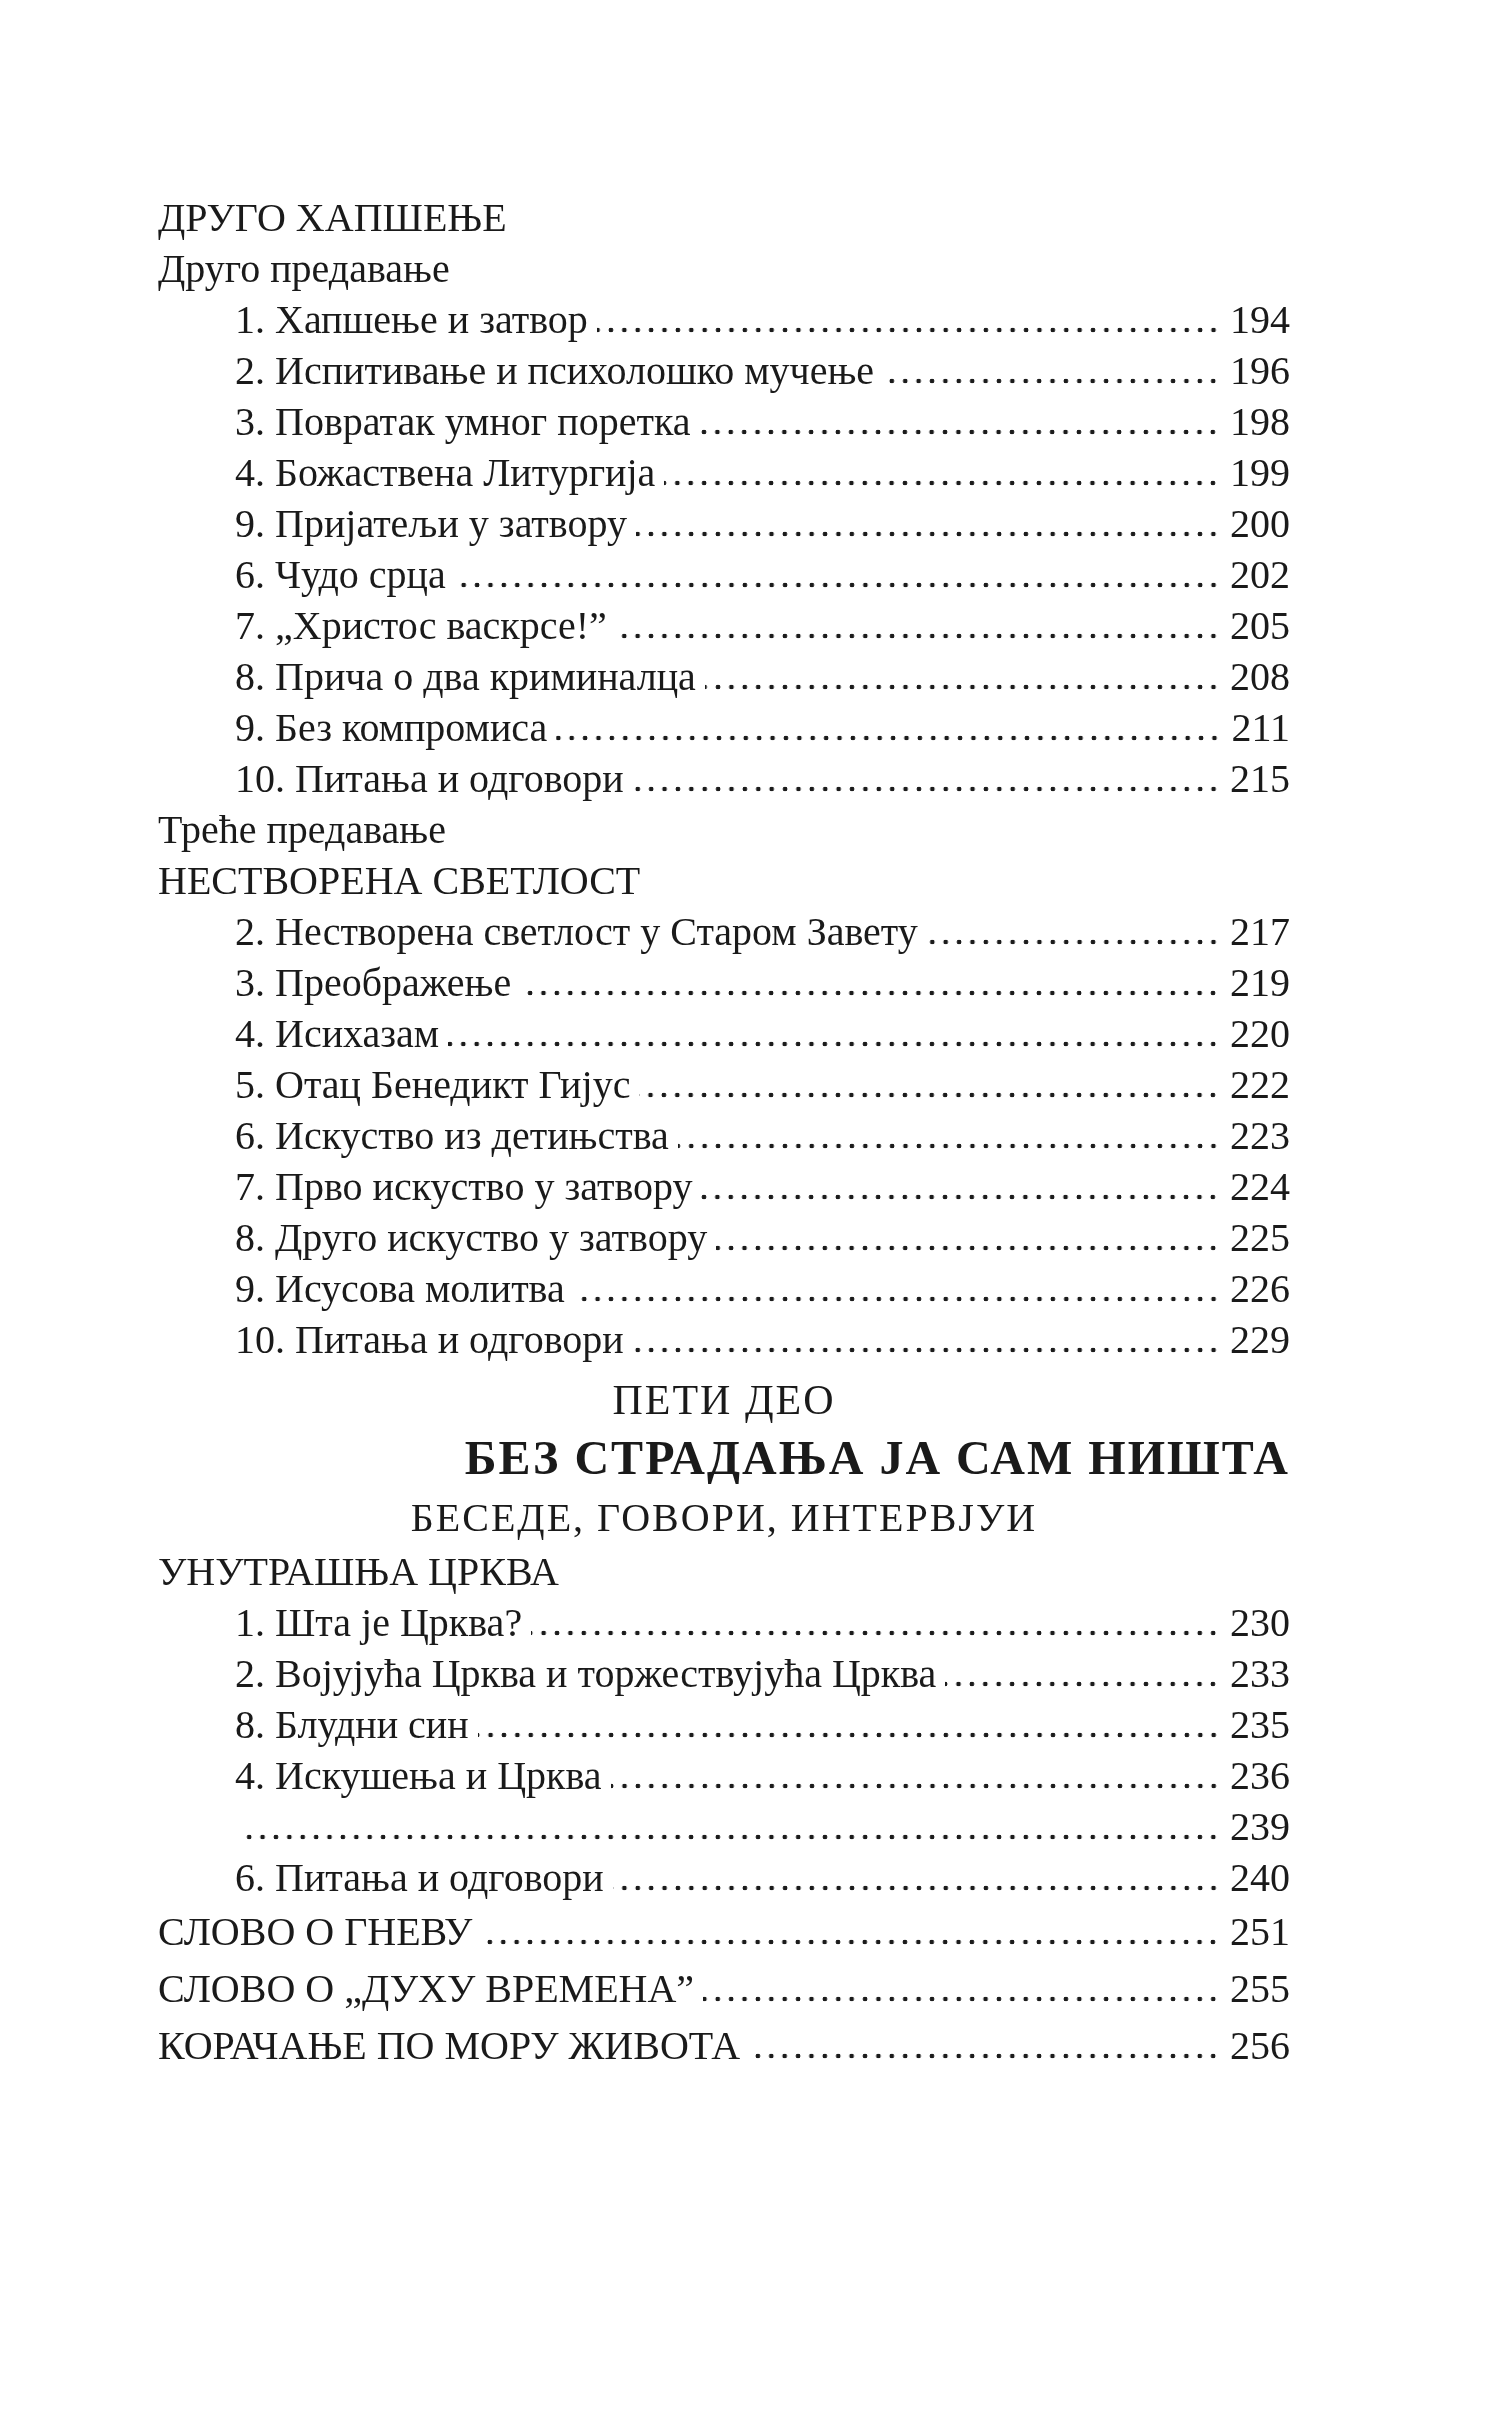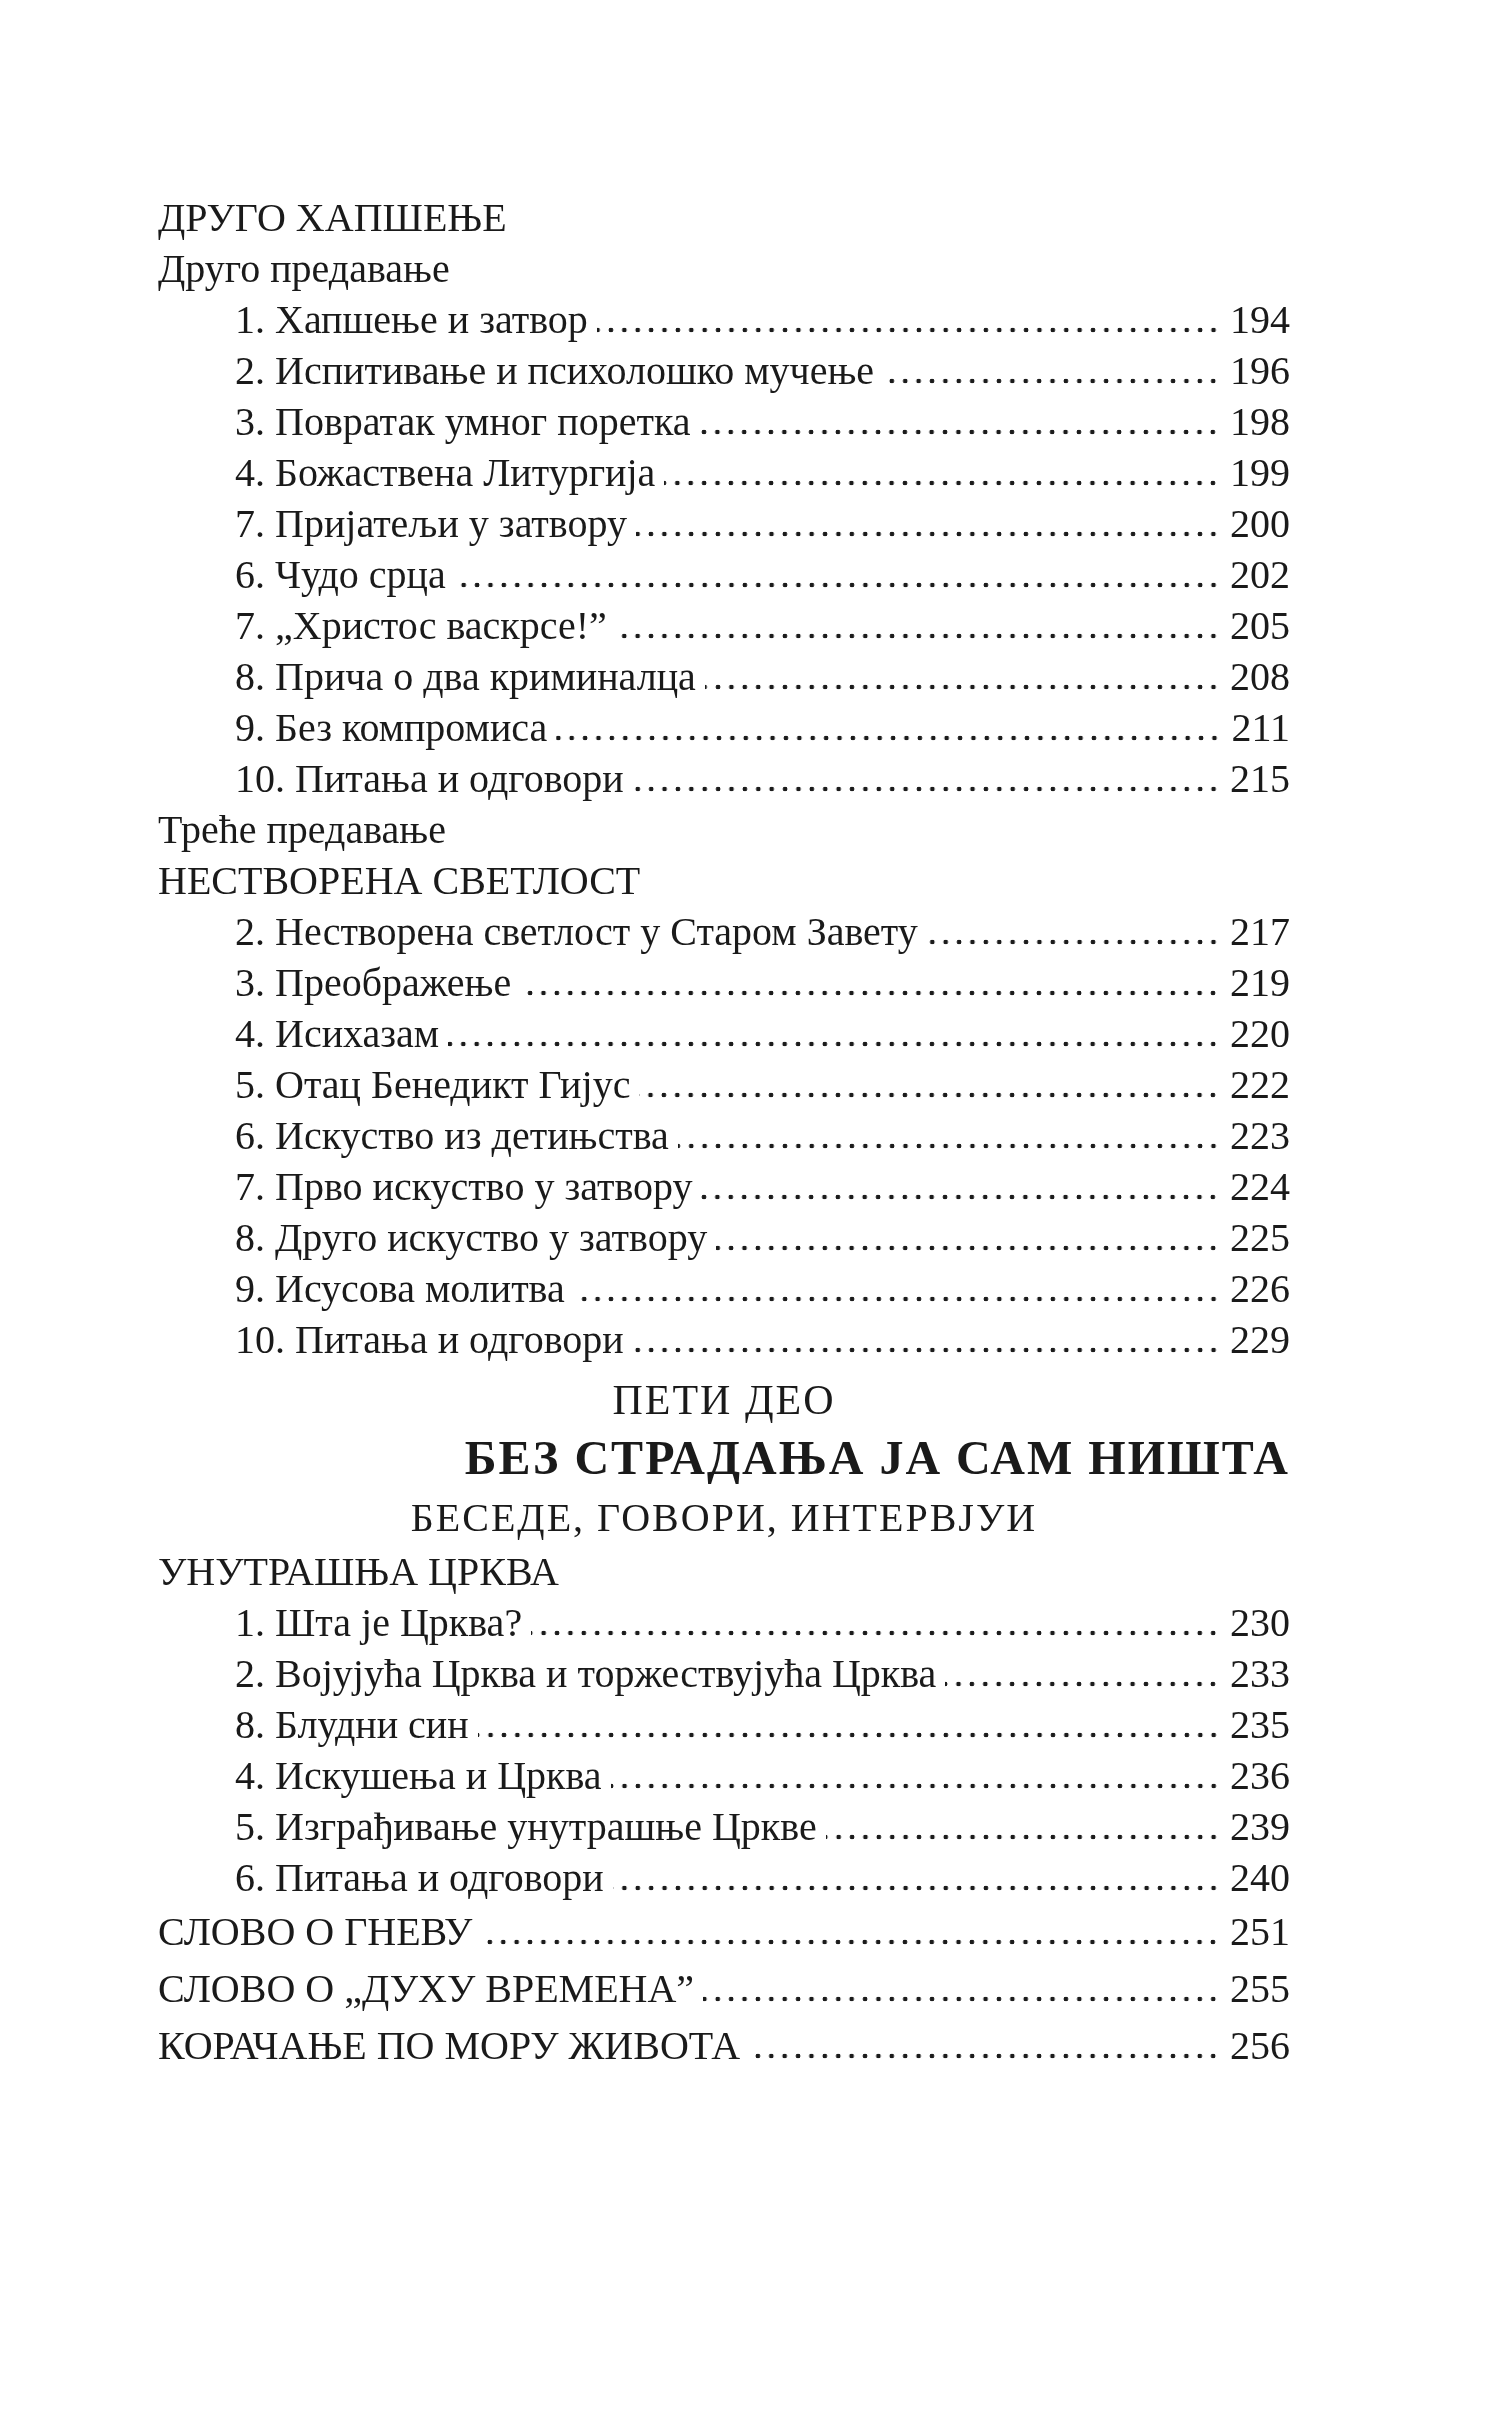--- a/index.html
+++ b/index.html
@@ -86,21 +86,21 @@
         <span class="t">3. Повратак умног поретка</span>
         <span class="leader"></span>
         <span class="pg">198</span>
       </div>
       <div class="row entry">
         <span class="t">4. Божаствена Литургија</span>
         <span class="leader"></span>
         <span class="pg">199</span>
       </div>
       <div class="row entry">
-        <span class="t">7. Пријатељи у затвору</span>
+        <span class="t">9. Пријатељи у затвору</span>
         <span class="leader"></span>
         <span class="pg">200</span>
       </div>
       <div class="row entry">
         <span class="t">6. Чудо срца</span>
         <span class="leader"></span>
         <span class="pg">202</span>
       </div>
       <div class="row entry">
         <span class="t">7. „Христос васкрсе!”</span>
@@ -187,21 +187,20 @@
         <span class="t">8. Блудни син</span>
         <span class="leader"></span>
         <span class="pg">235</span>
       </div>
       <div class="row entry">
         <span class="t">4. Искушења и Црква</span>
         <span class="leader"></span>
         <span class="pg">236</span>
       </div>
       <div class="row entry">
-        <span class="t">5. Изграђивање унутрашње Цркве</span>
         <span class="leader"></span>
         <span class="pg">239</span>
       </div>
       <div class="row entry">
         <span class="t">6. Питања и одговори</span>
         <span class="leader"></span>
         <span class="pg">240</span>
       </div>
       <div class="row caps-entry">
         <span class="t">СЛОВО О ГНЕВУ</span>

